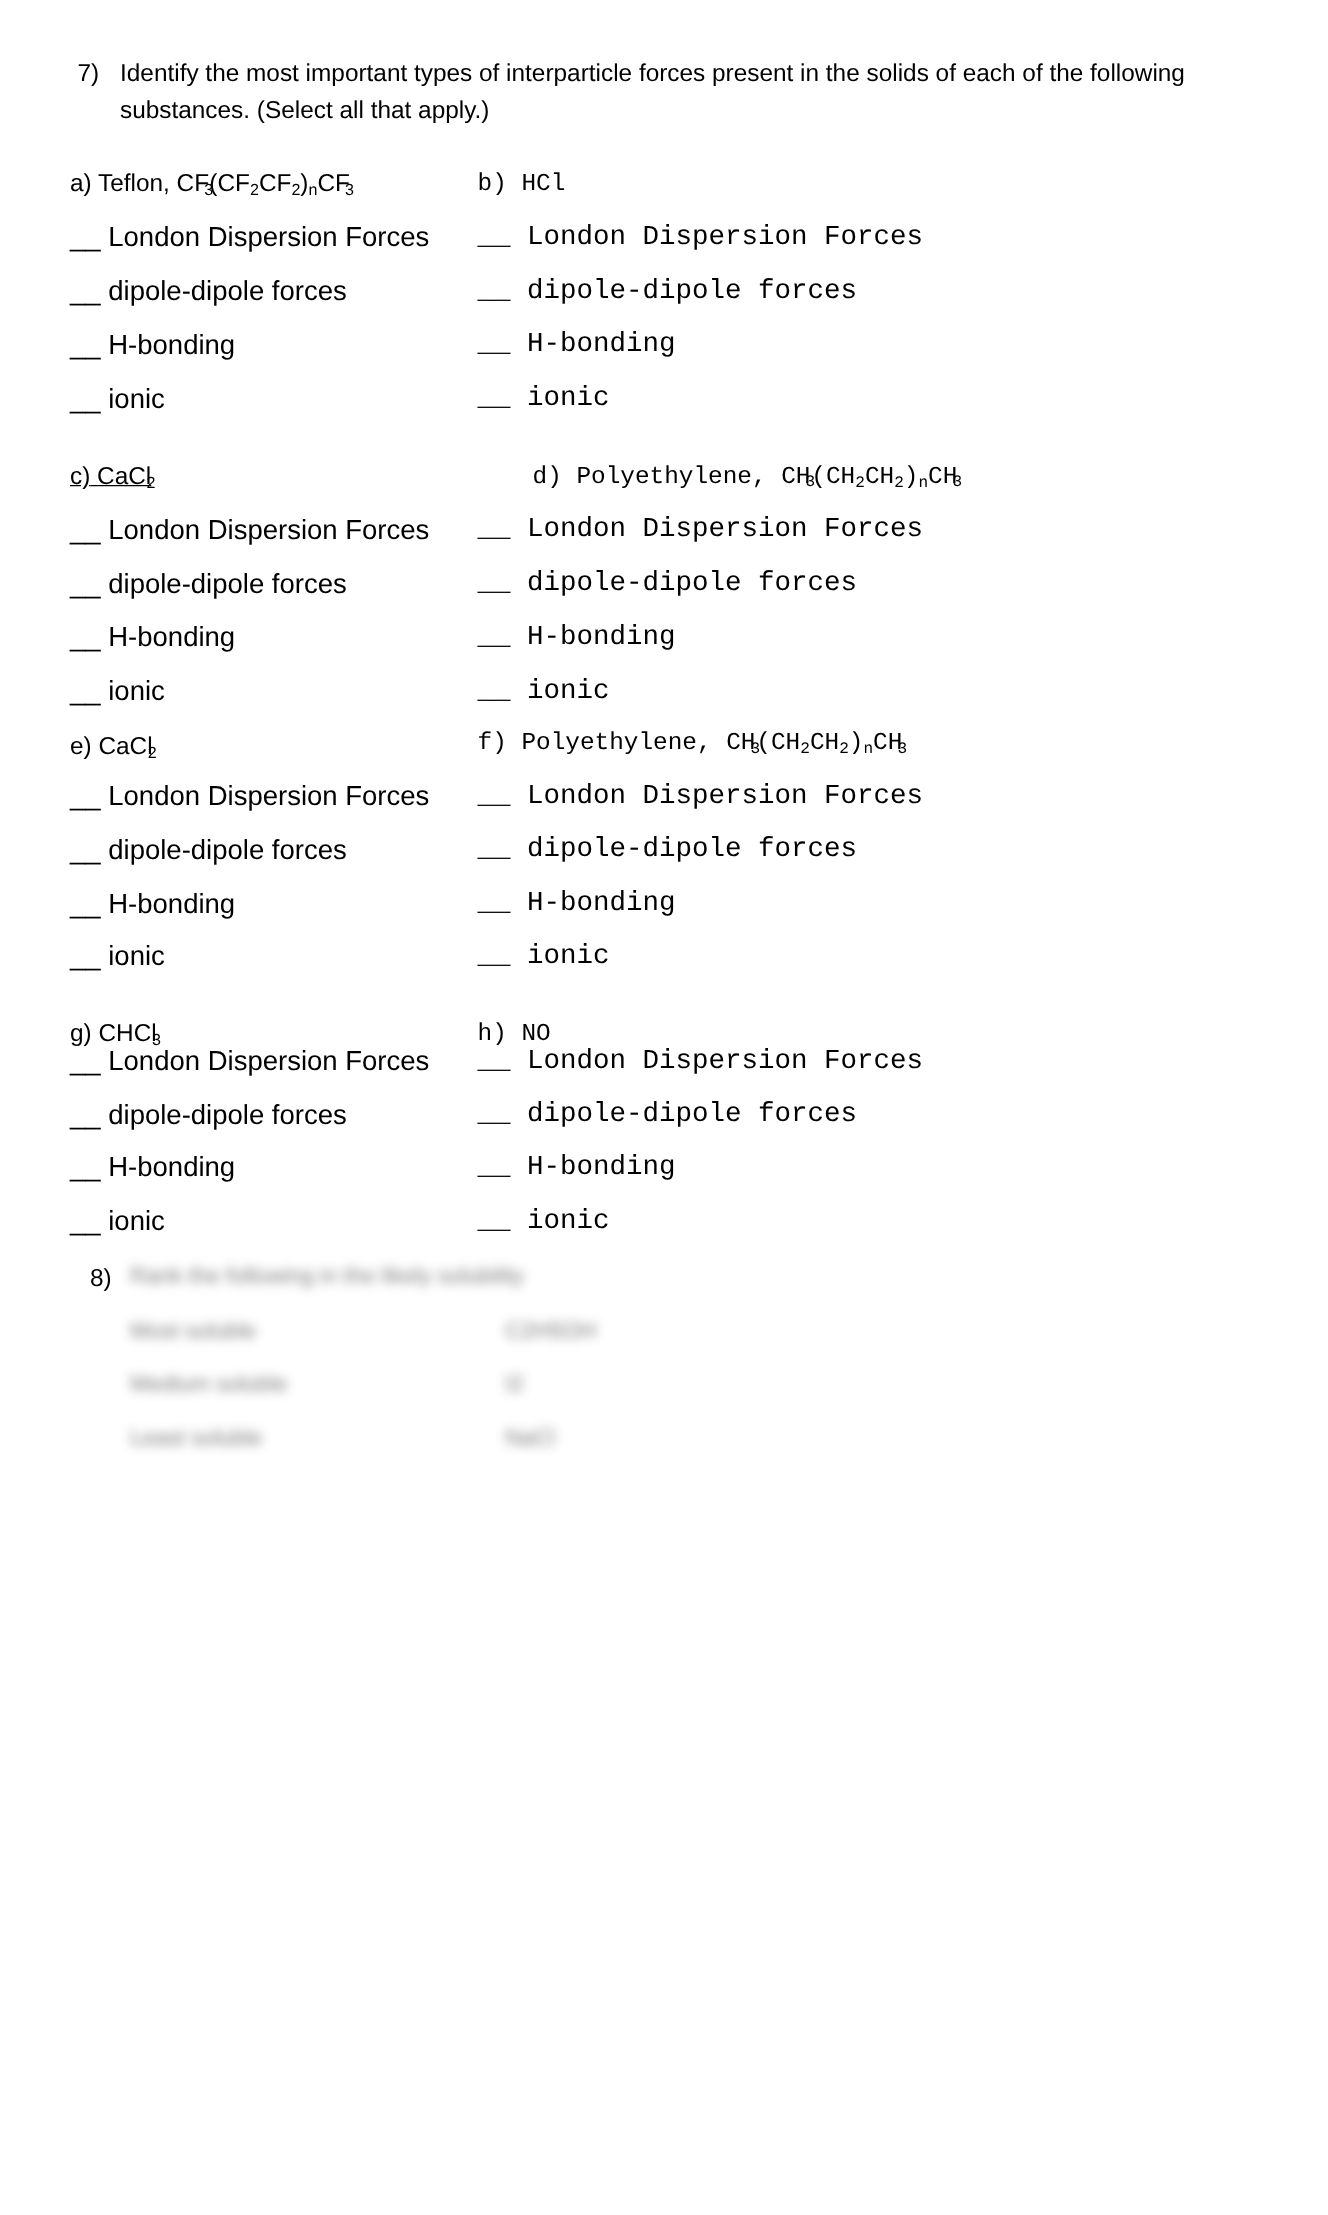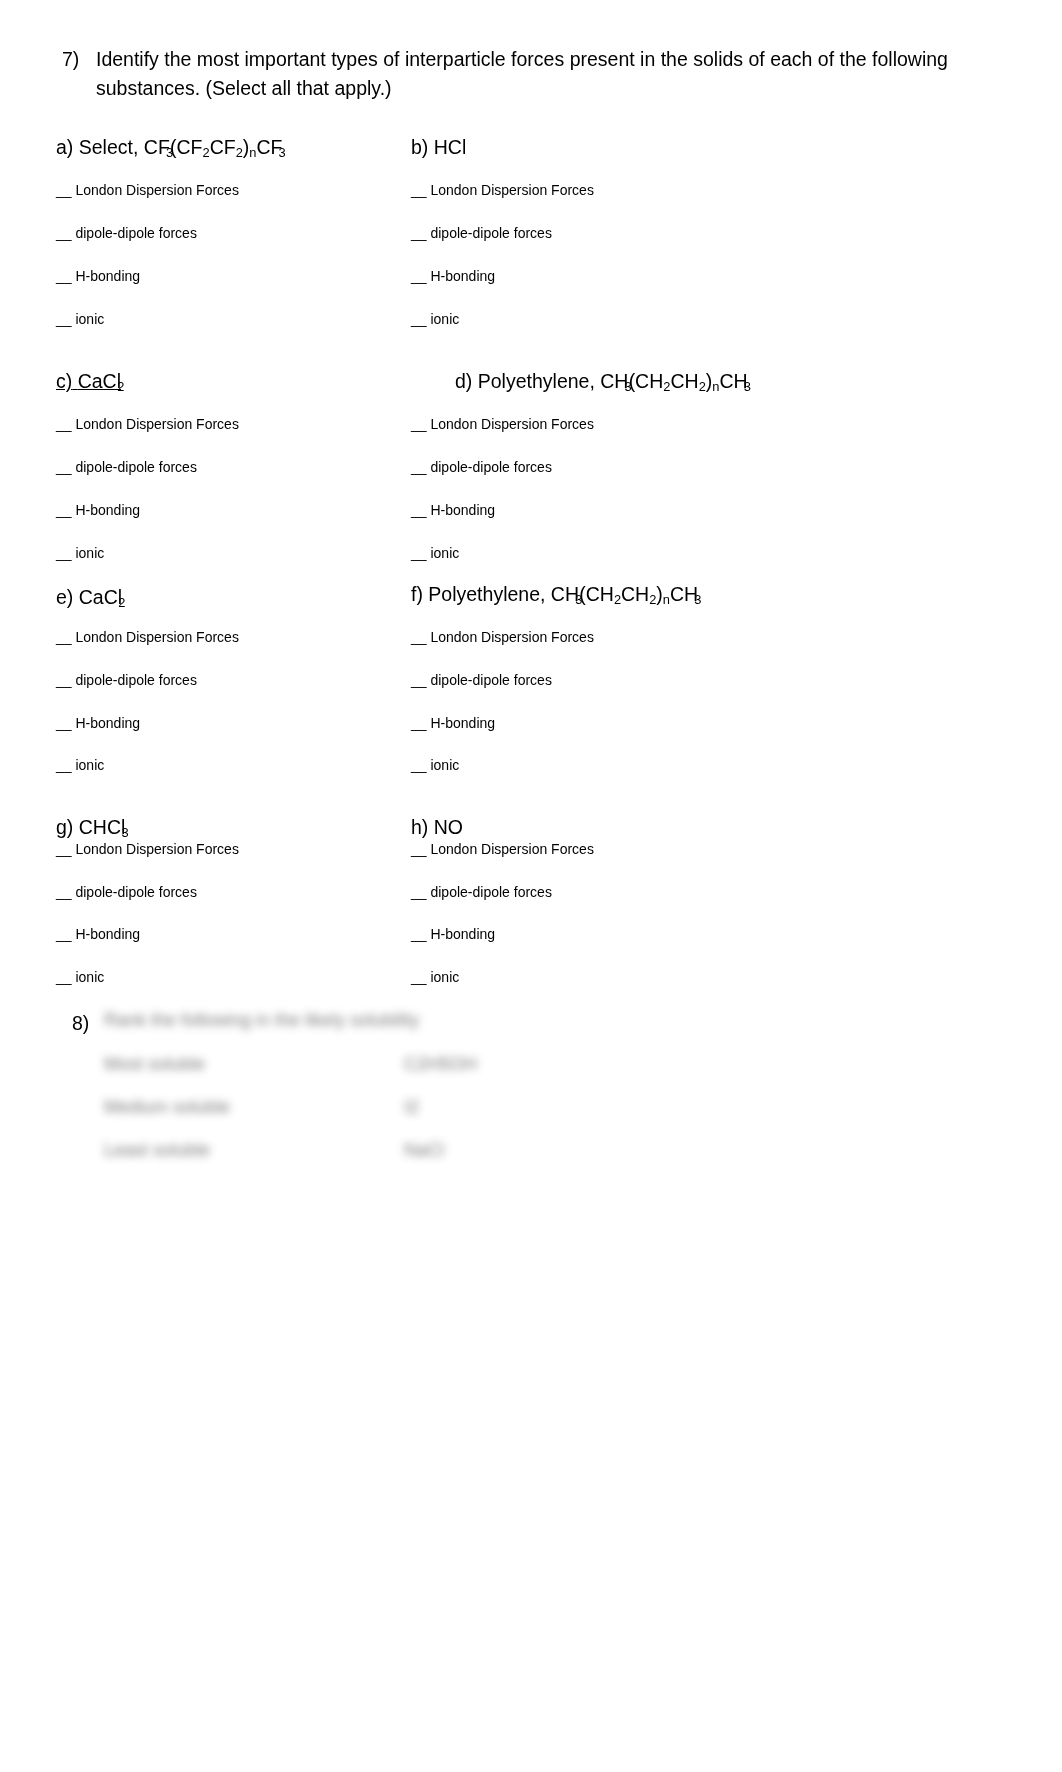--- a/index.html
+++ b/index.html
@@ -44,30 +44,30 @@
     width: 34px;
   }
   .q7-line2 {
     display: block;
     padding-left: 34px;
     margin-top: 2px;
   }
 
   
   .col-left  { position: absolute; left: 56px; }
-  .col-right { position: absolute; left: 411px; }
+  .col-right { position: absolute; left: 382px; font-family: Liberation Mono, monospace; }
 
   .sub-label {
     font-size: 19.5px;
     line-height: 24px;
     white-space: nowrap;
   }
 
   .choice {
-    font-size: 14px;
+    font-size: 22px;
     line-height: 24px;
     white-space: nowrap;
   }
   .blank {
     display: inline-block;
     letter-spacing: 0;
   }
 
   
   sub {
@@ -125,21 +125,21 @@
 
 <div class="page">
 
   <div class="q7">
     <span class="q7-row"><span class="q7-num">7)</span><span>Identify the most important types of interparticle forces present in the solids of each of the following</span></span>
     <span class="q7-line2">substances. (Select all that apply.)</span>
   </div>
 
   <div class="col-left sub-label" style="top:135px;">
     <span>a)</span>
-    <span>Select,</span>
+    <span>Teflon,</span>
     <span>CF<sub class="tight">3</sub><span class="tight2">(CF<sub>2</sub>CF<sub>2</sub>)</span><sub>n</sub>CF<sub class="tight">3</sub></span>
   </div>
   <div class="col-left choice" style="top:178px;"><span class="blank">__</span> <span>London Dispersion Forces</span></div>
   <div class="col-left choice" style="top:221px;"><span class="blank">__</span> <span>dipole-dipole forces</span></div>
   <div class="col-left choice" style="top:264px;"><span class="blank">__</span> <span>H-bonding</span></div>
   <div class="col-left choice" style="top:307px;"><span class="blank">__</span> <span>ionic</span></div>
 
   <div class="col-right sub-label" style="top:135px;">
     <span>b)</span>
     <span>HCl</span>

